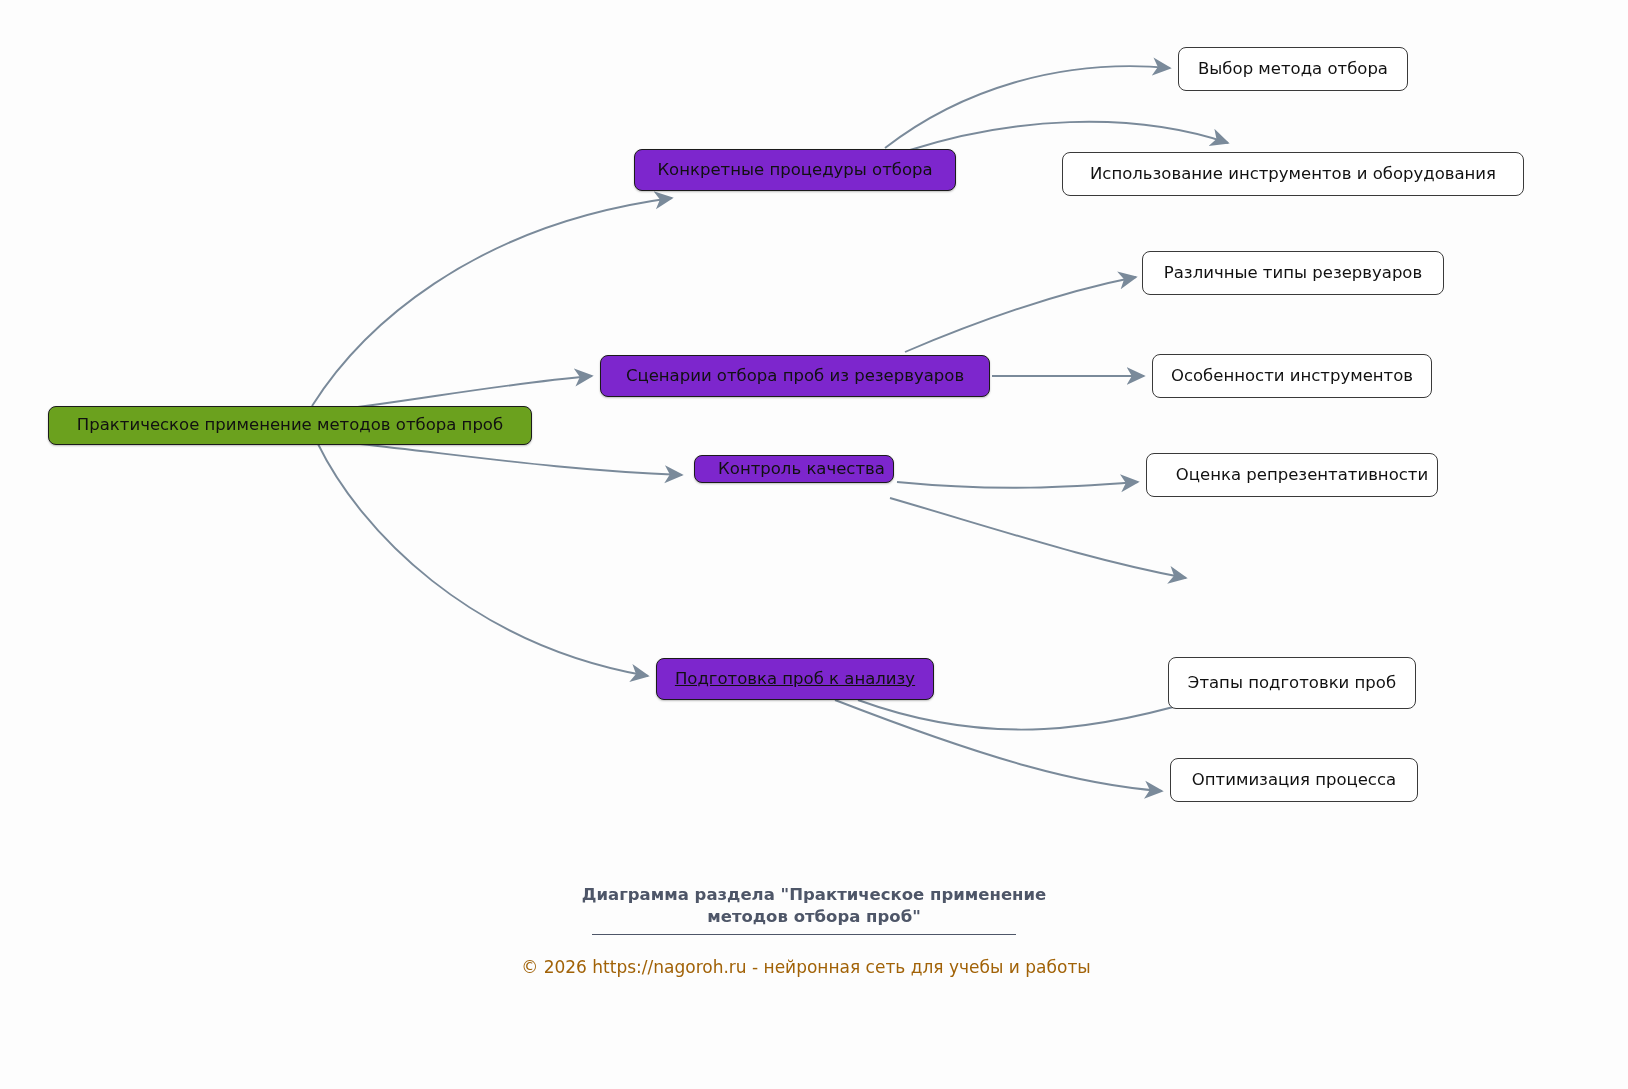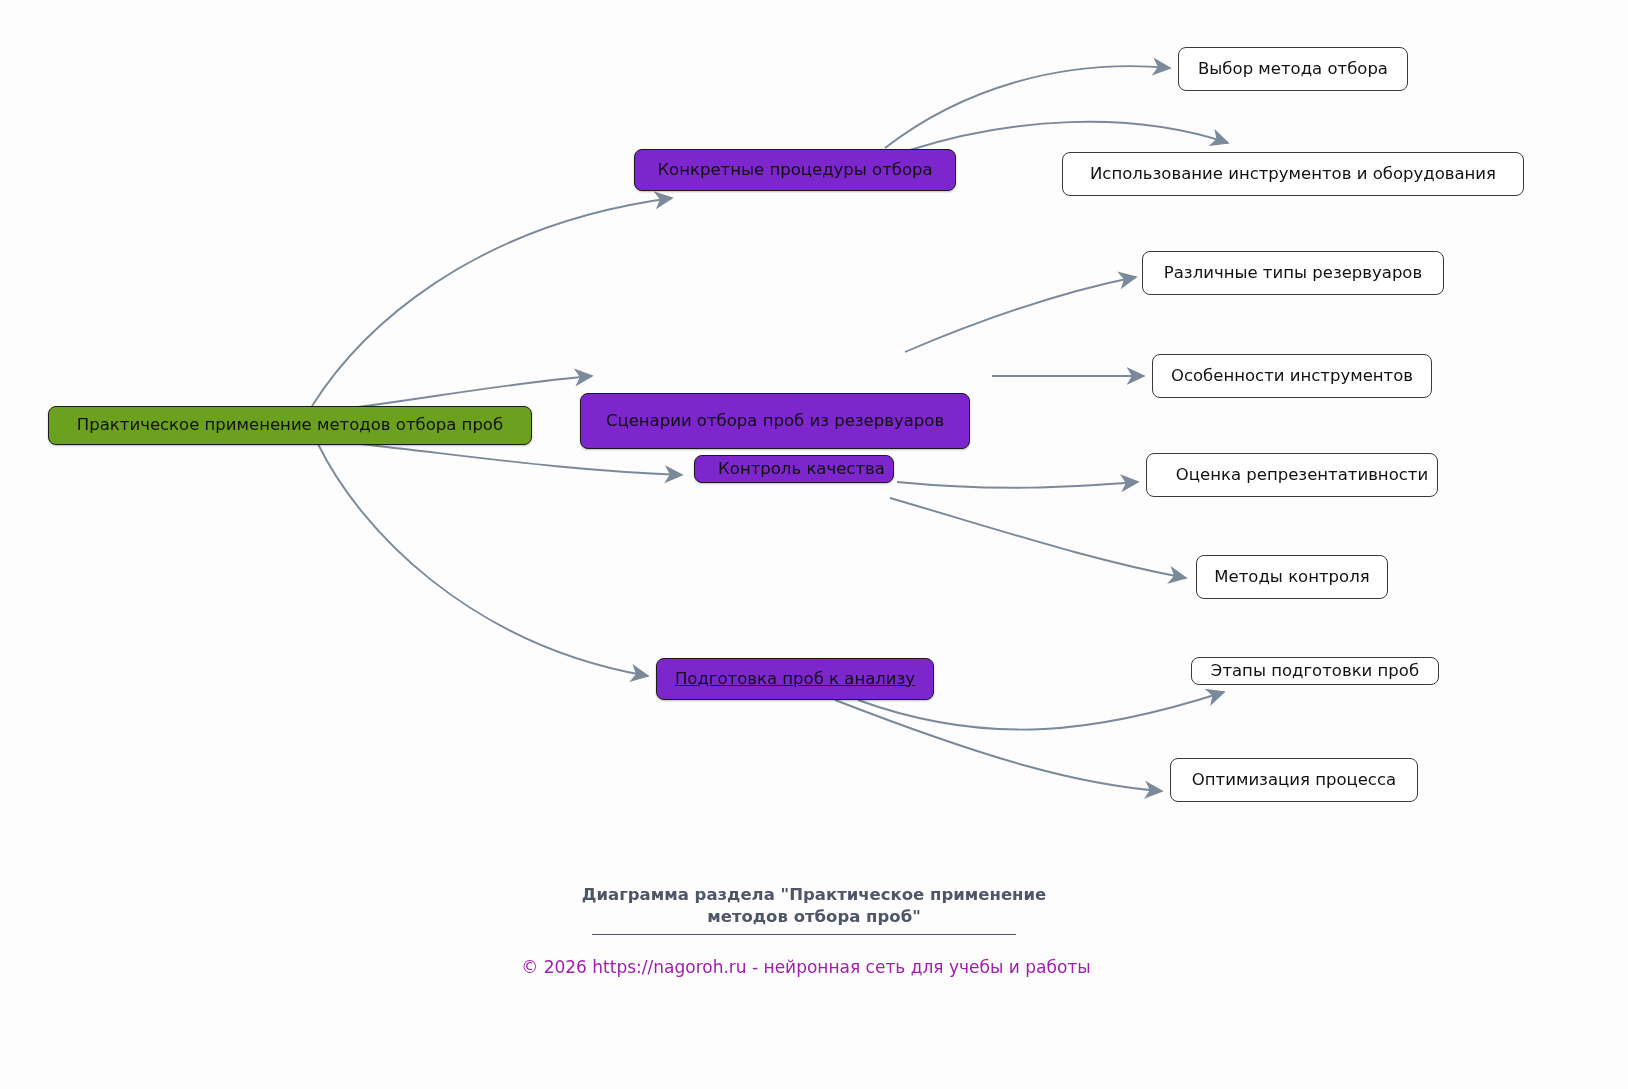--- a/index.html
+++ b/index.html
@@ -30,21 +30,21 @@
   }
   .caption{
     position:absolute;left:0;width:1628px;text-align:center;
     font-weight:bold;font-size:16.5px;color:#4e5668;line-height:1.35;
   }
   .divider{
     position:absolute;height:0;border-top:1.6px solid #4e5668;
   }
   .copyright{
     position:absolute;left:0;width:1612px;text-align:center;
-    font-size:17px;color:#a21caf;
+    font-size:17px;color:#a16207;
   }
 </style>
 </head>
 <body>
 
 <div id="stage">
 
   <svg id="edges" viewBox="0 0 1628 1089" xmlns="http://www.w3.org/2000/svg">
     <defs>
       <marker id="ah" viewBox="0 0 12 12" refX="10" refY="6" markerWidth="11" markerHeight="11" orient="auto-start-reverse">
@@ -79,44 +79,41 @@
   <div class="node node-branch" style="left:634px;top:149px;width:322px;height:42px;">
     <span>Конкретные процедуры отбора</span>
   </div>
   <div class="node node-leaf" style="left:1178px;top:47px;width:230px;height:44px;">
     <span>Выбор метода отбора</span>
   </div>
   <div class="node node-leaf" style="left:1062px;top:152px;width:462px;height:44px;">
     <span>Использование инструментов и оборудования</span>
   </div>
 
-  <div class="node node-branch" style="left:580px;top:355px;width:390px;height:56px;margin-top:38px;">
+  <div class="node node-branch" style="left:600px;top:355px;width:390px;height:42px;">
     <span>Сценарии отбора проб из резервуаров</span>
   </div>
   <div class="node node-leaf" style="left:1142px;top:251px;width:302px;height:44px;">
     <span>Различные типы резервуаров</span>
   </div>
   <div class="node node-leaf" style="left:1152px;top:354px;width:280px;height:44px;">
     <span>Особенности инструментов</span>
   </div>
 
   <div class="node node-branch" style="left:694px;top:455px;width:200px;height:28px;padding-left:15px;">
     <span>Контроль качества</span>
   </div>
   <div class="node node-leaf" style="left:1146px;top:453px;width:292px;height:44px;padding-left:20px;">
     <span>Оценка репрезентативности</span>
   </div>
-  <div class="node node-leaf" style="left:1196px;top:555px;width:192px;height:44px;">
-    <span>Методы контроля</span>
-  </div>
 
   <div class="node node-branch" style="left:656px;top:658px;width:278px;height:42px;text-decoration:underline;">
     <span>Подготовка проб к анализу</span>
   </div>
-  <div class="node node-leaf" style="left:1168px;top:657px;width:248px;height:28px;margin-left:23px;">
+  <div class="node node-leaf" style="left:1168px;top:657px;width:248px;height:52px;">
     <span>Этапы подготовки проб</span>
   </div>
   <div class="node node-leaf" style="left:1170px;top:758px;width:248px;height:44px;align-items:center;">
     <span>Оптимизация процесса</span>
   </div>
 
   <div class="caption" style="top:884px;">
     <div>Диаграмма раздела "Практическое применение</div>
     <div>методов отбора проб"</div>
   </div>

